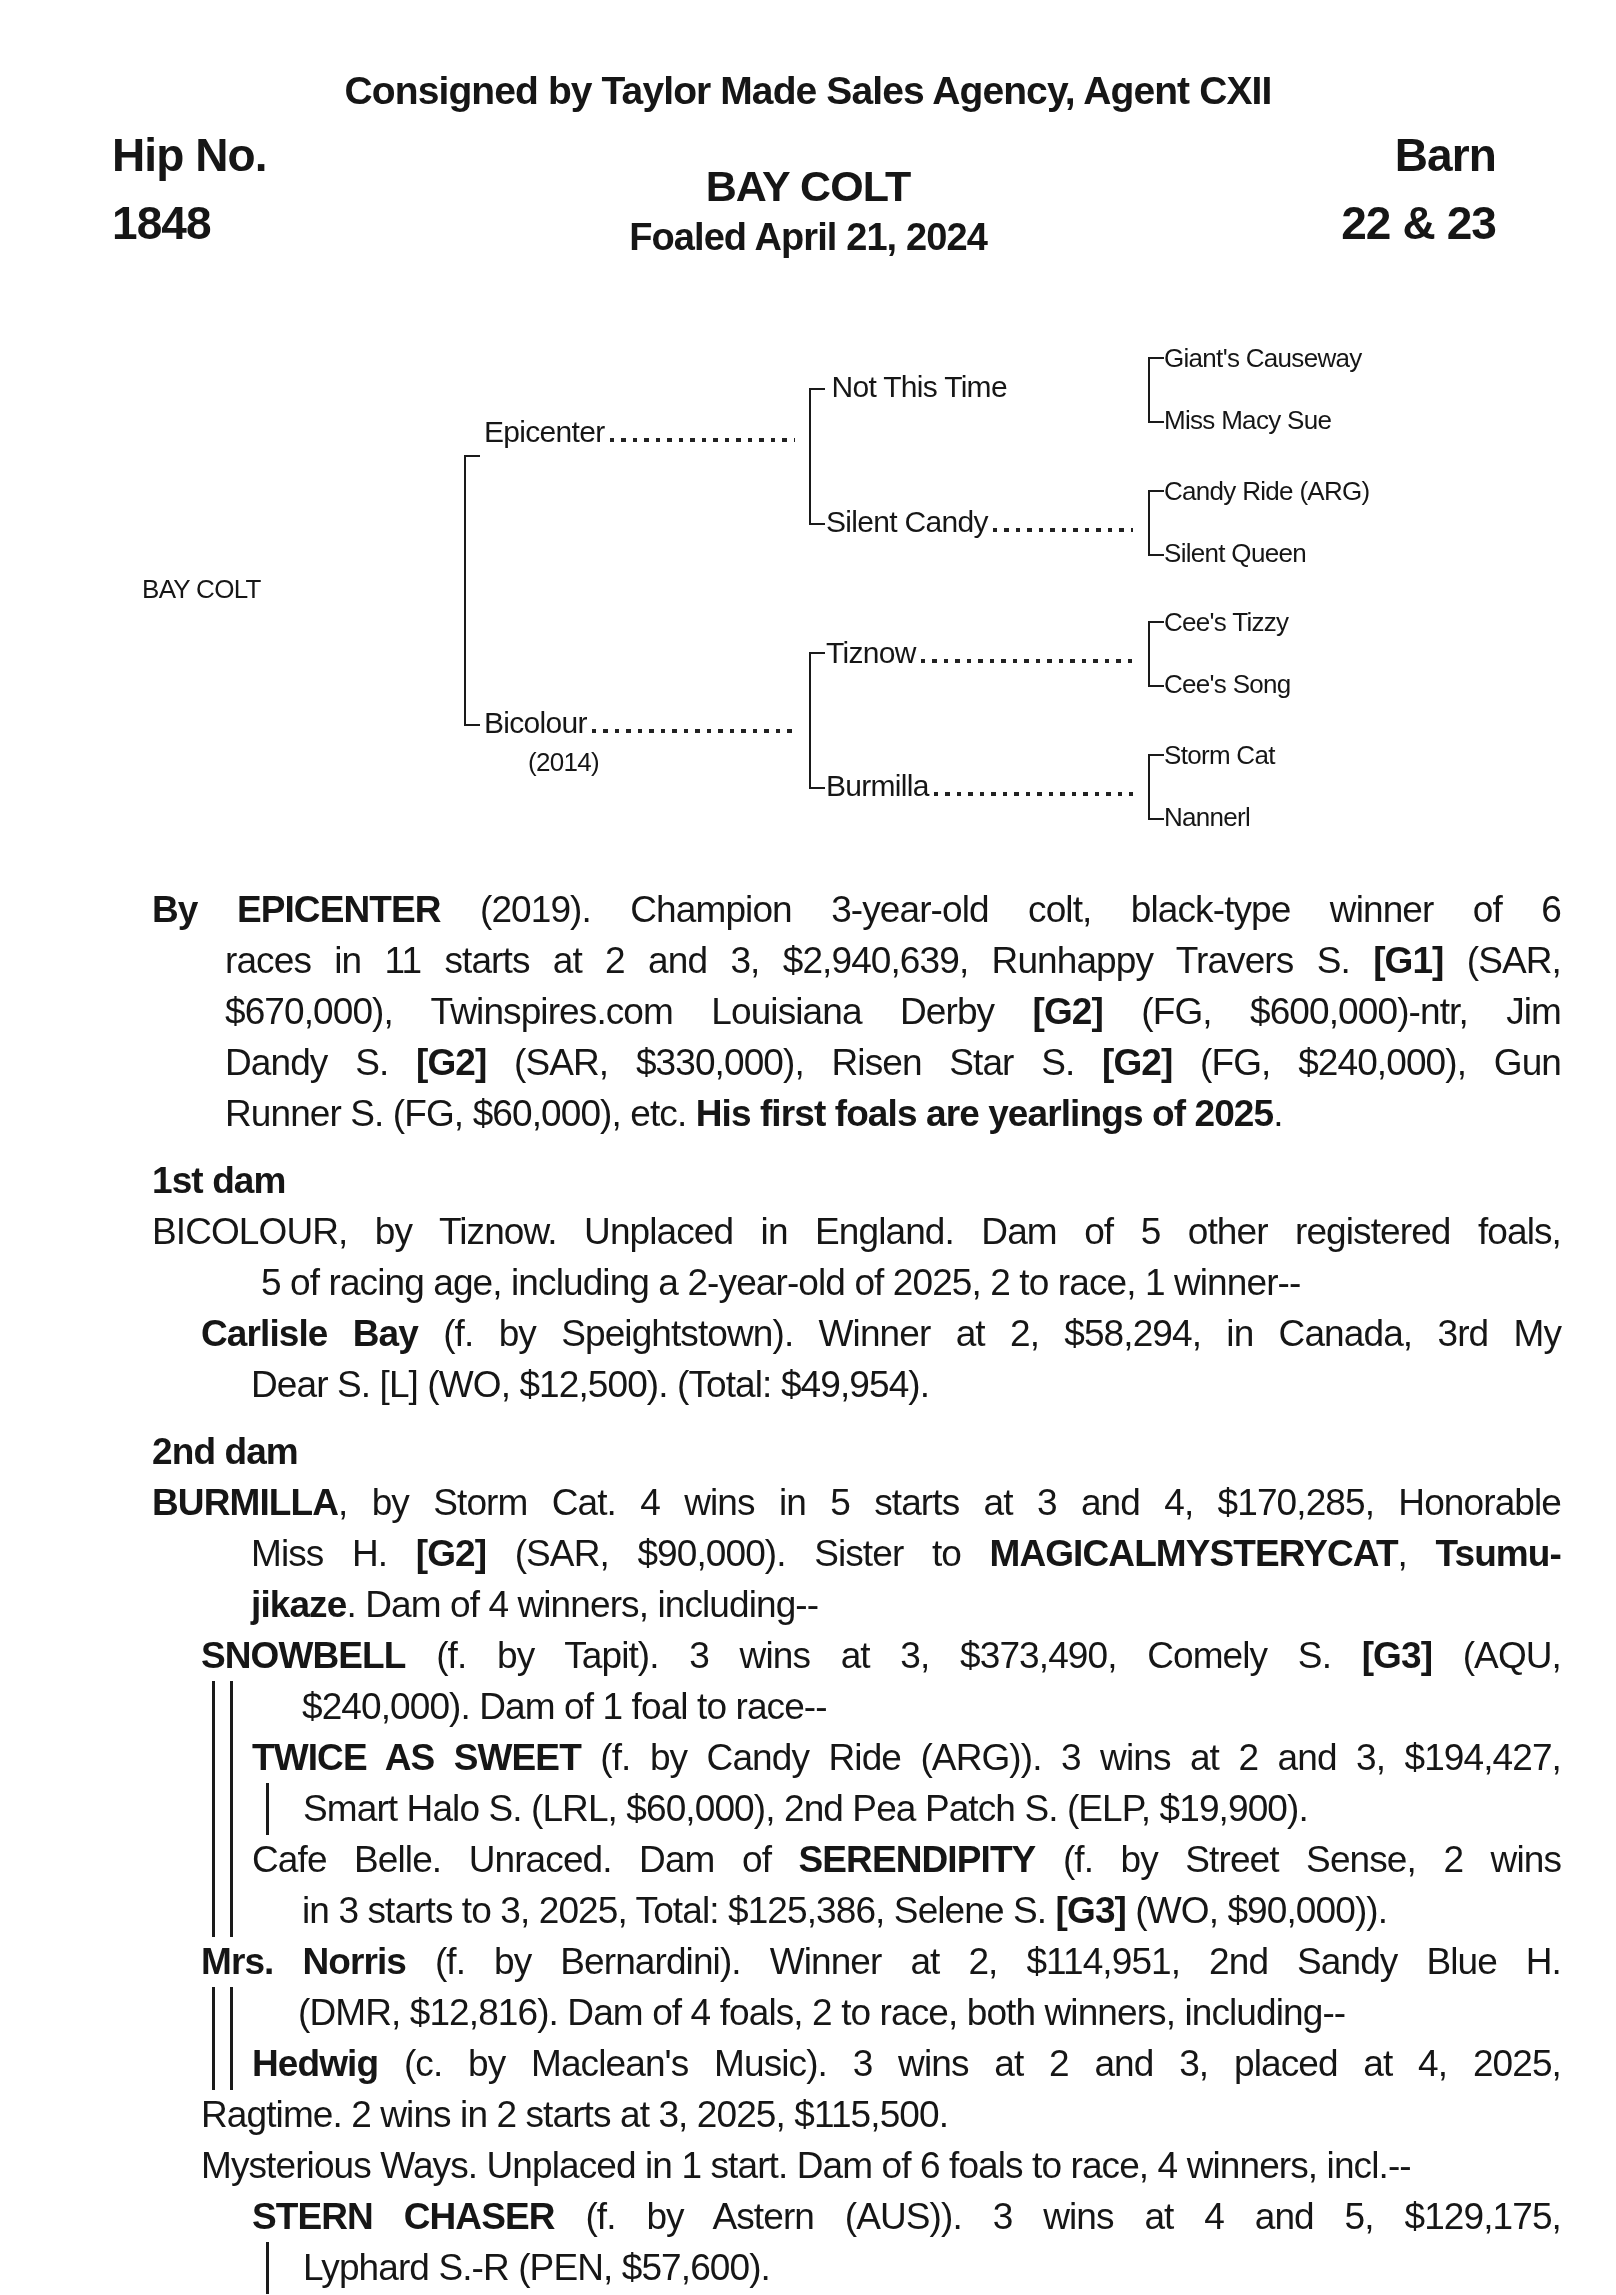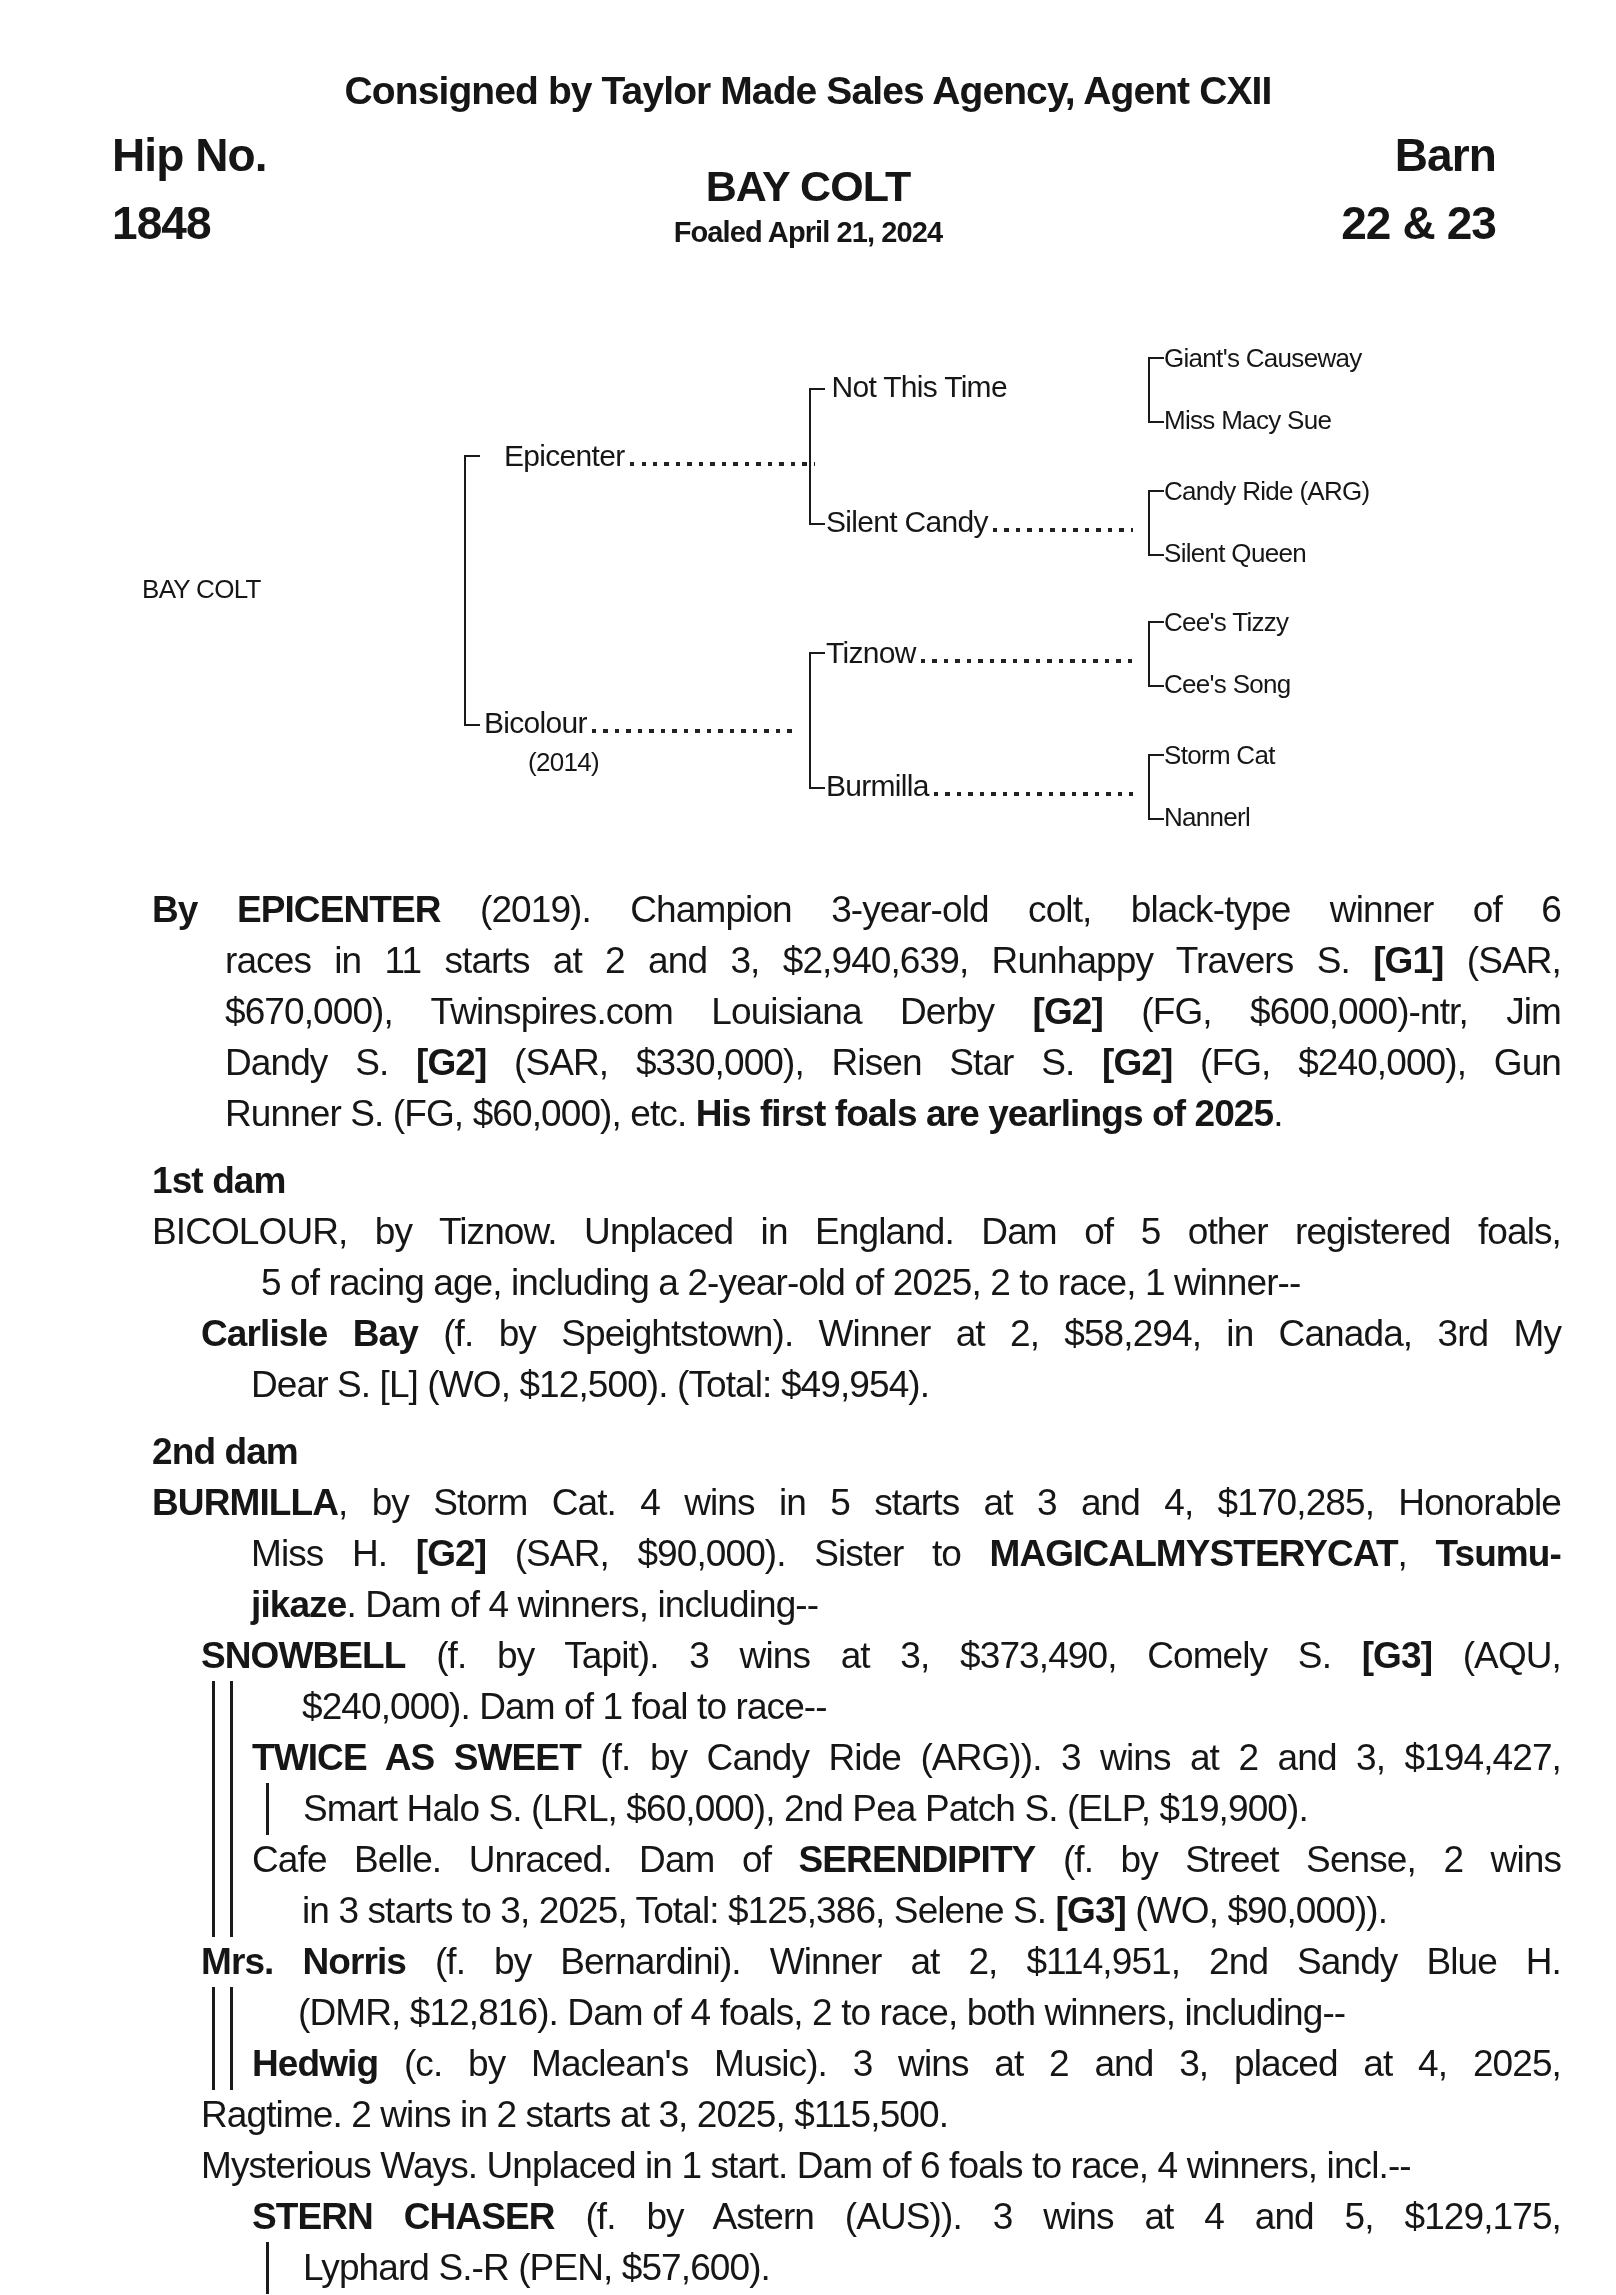--- a/index.html
+++ b/index.html
@@ -6,21 +6,21 @@
   .page{position:relative;width:1616px;height:3227px;background:#ffffff;color:#161616;
         font-family:"Liberation Sans",sans-serif;overflow:hidden;}
   
   .consignor{position:absolute;top:69px;left:0;width:1616px;text-align:center;
              font-size:39px;font-weight:bold;letter-spacing:-0.9px;}
   .hip-label{position:absolute;top:128px;left:112px;font-size:46px;font-weight:bold;letter-spacing:-0.9px;}
   .hip-no{position:absolute;top:196px;left:112px;font-size:46px;font-weight:bold;letter-spacing:-0.9px;}
   .title{position:absolute;top:162px;left:0;width:1616px;text-align:center;
          font-size:43px;font-weight:bold;letter-spacing:-0.9px;}
   .foaled{position:absolute;top:216px;left:0;width:1616px;text-align:center;
-          font-size:29px;font-weight:bold;letter-spacing:-0.9px;}
+          font-size:38px;font-weight:bold;letter-spacing:-0.9px;}
   .barn-label{position:absolute;top:128px;right:120px;font-size:46px;font-weight:bold;letter-spacing:-0.9px;}
   .barn-no{position:absolute;top:196px;right:120px;font-size:46px;font-weight:bold;letter-spacing:-0.9px;}
   
   .chart{position:absolute;top:0;left:0;}
   .pnode{position:absolute;font-size:26px;letter-spacing:-0.7px;white-space:nowrap;
          transform:translateY(-50%);}
   .prow{position:absolute;display:flex;align-items:baseline;transform:translateY(-50%);}
   .prow .pname{font-size:30px;letter-spacing:-0.7px;white-space:nowrap;}
   .leader{flex:1;height:4.1px;margin:0 6.4px 4.6px 5.5px;
           background:repeating-linear-gradient(90deg,#222 0 4.1px,transparent 4.1px 11.5px);}
@@ -43,21 +43,21 @@
   <div class="consignor">Consigned by Taylor Made Sales Agency, Agent CXII</div>
   <div class="hip-label">Hip No.</div>
   <div class="hip-no">1848</div>
   <div class="title">BAY COLT</div>
   <div class="foaled">Foaled April 21, 2024</div>
   <div class="barn-label">Barn</div>
   <div class="barn-no">22 &amp; 23</div>
 
   <div class="chart" id="chart">
       <div class="pnode" style="left: 142px; top: 589px;">BAY COLT</div>
-      <div class="prow" style="left: 484px; top: 456px; width: 317px; margin-left: 20px;">
+      <div class="prow" style="left: 484px; top: 432px; width: 317px;">
         <span class="pname">Epicenter</span>
         <span class="leader"></span>
       </div>
       <div class="prow" style="left: 484px; top: 723px; width: 317px;">
         <span class="pname">Bicolour</span>
         <span class="leader"></span>
       </div>
       <div class="pnode" style="left: 528px; top: 762px;">(2014)</div>
       <div class="prow" style="left: 826px; top: 389px; width: 313px; flex-direction: column;">
         <span class="pname">Not This Time</span>

